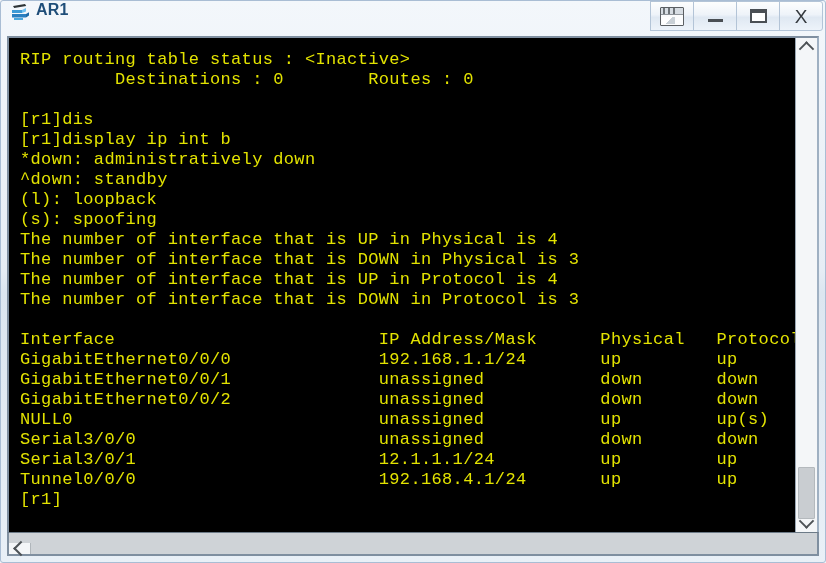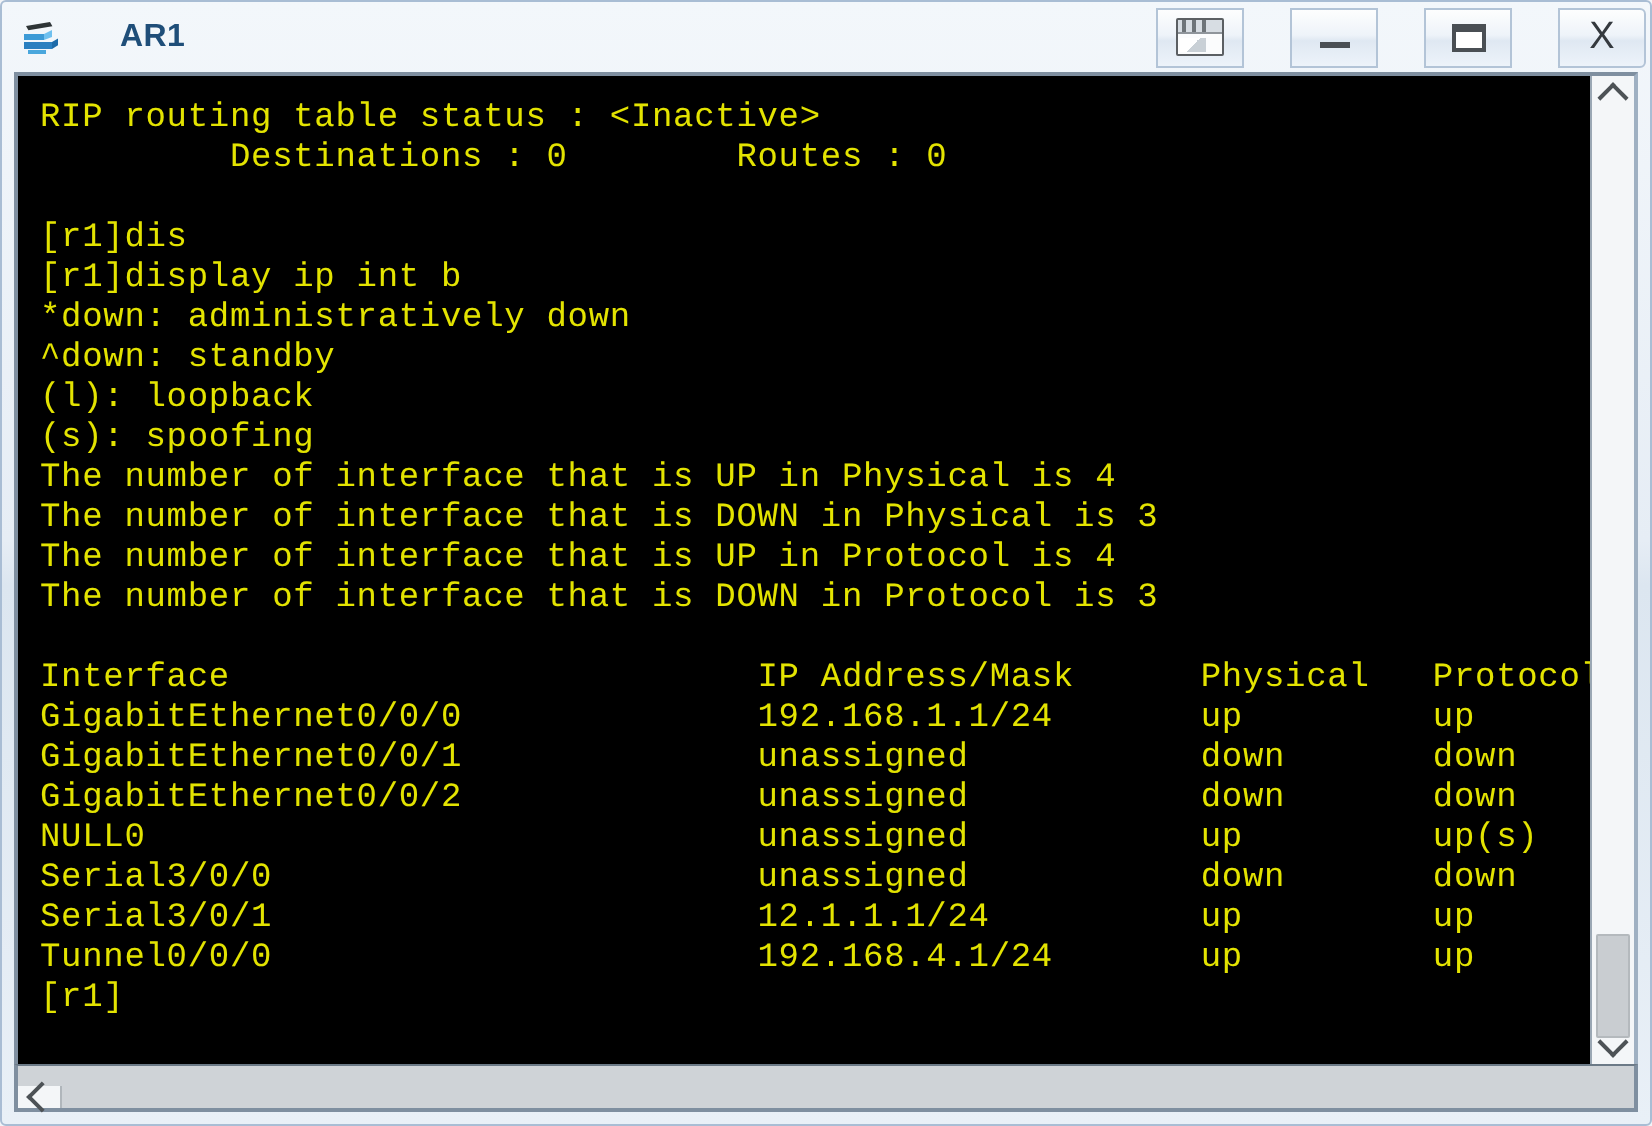--- a/index.html
+++ b/index.html
@@ -27,25 +27,23 @@
     border-radius: 3px;
     display: flex;
     flex-direction: column;
   }
 
   
   #title-bar {
     height: 35px;
     flex: 0 0 35px;
     display: flex;
-    align-items: center;
     padding: 0 2px 0 8px;
     box-sizing: border-box;
     position: relative;
-    gap: 24px;
   }
   #window-icon {
     width: 22px;
     height: 22px;
     flex: 0 0 22px;
     position: relative;
     margin-right: 5px;
   }
   #window-title {
     font-size: 16px;

